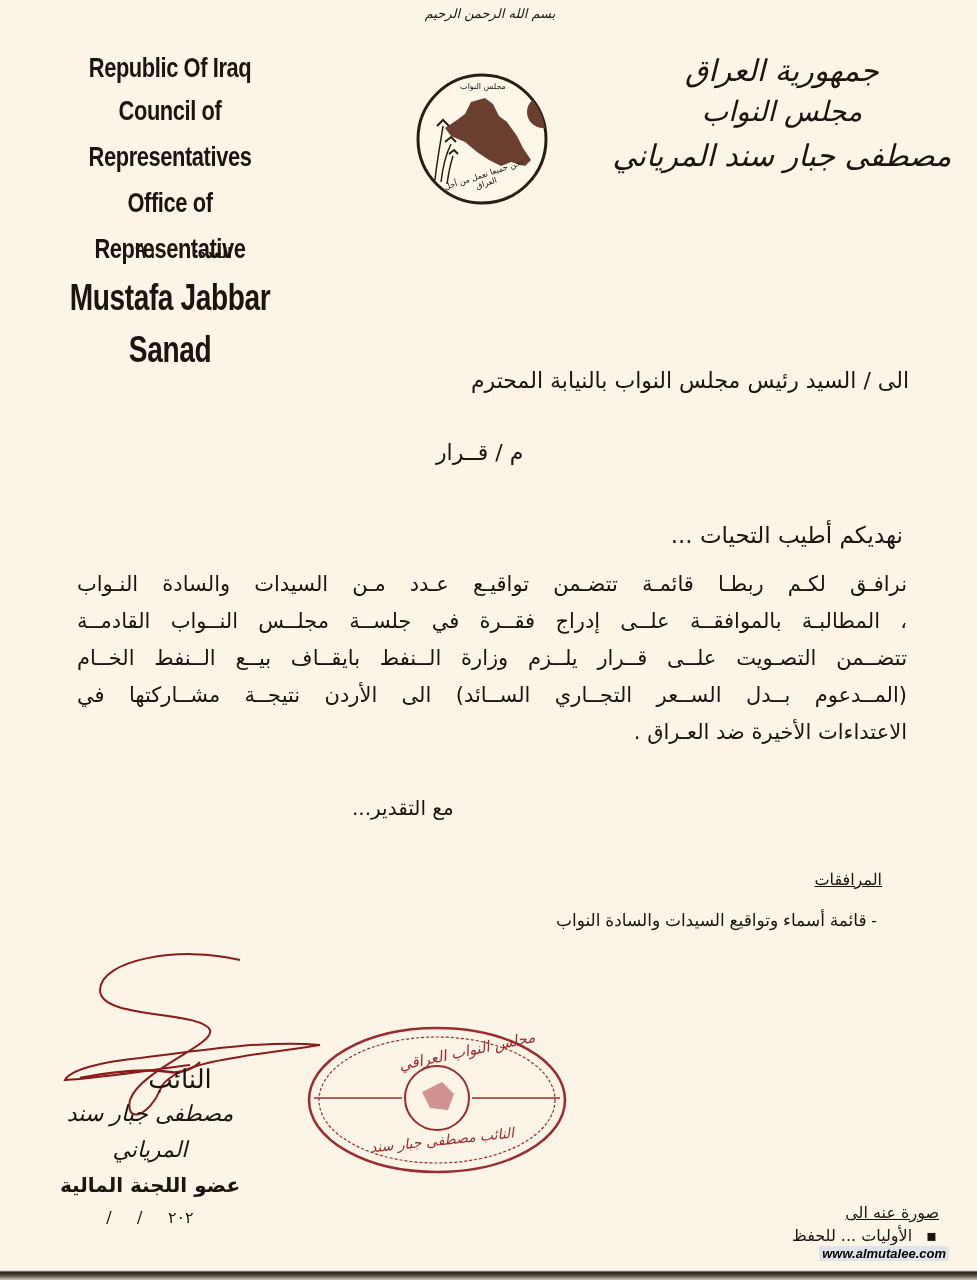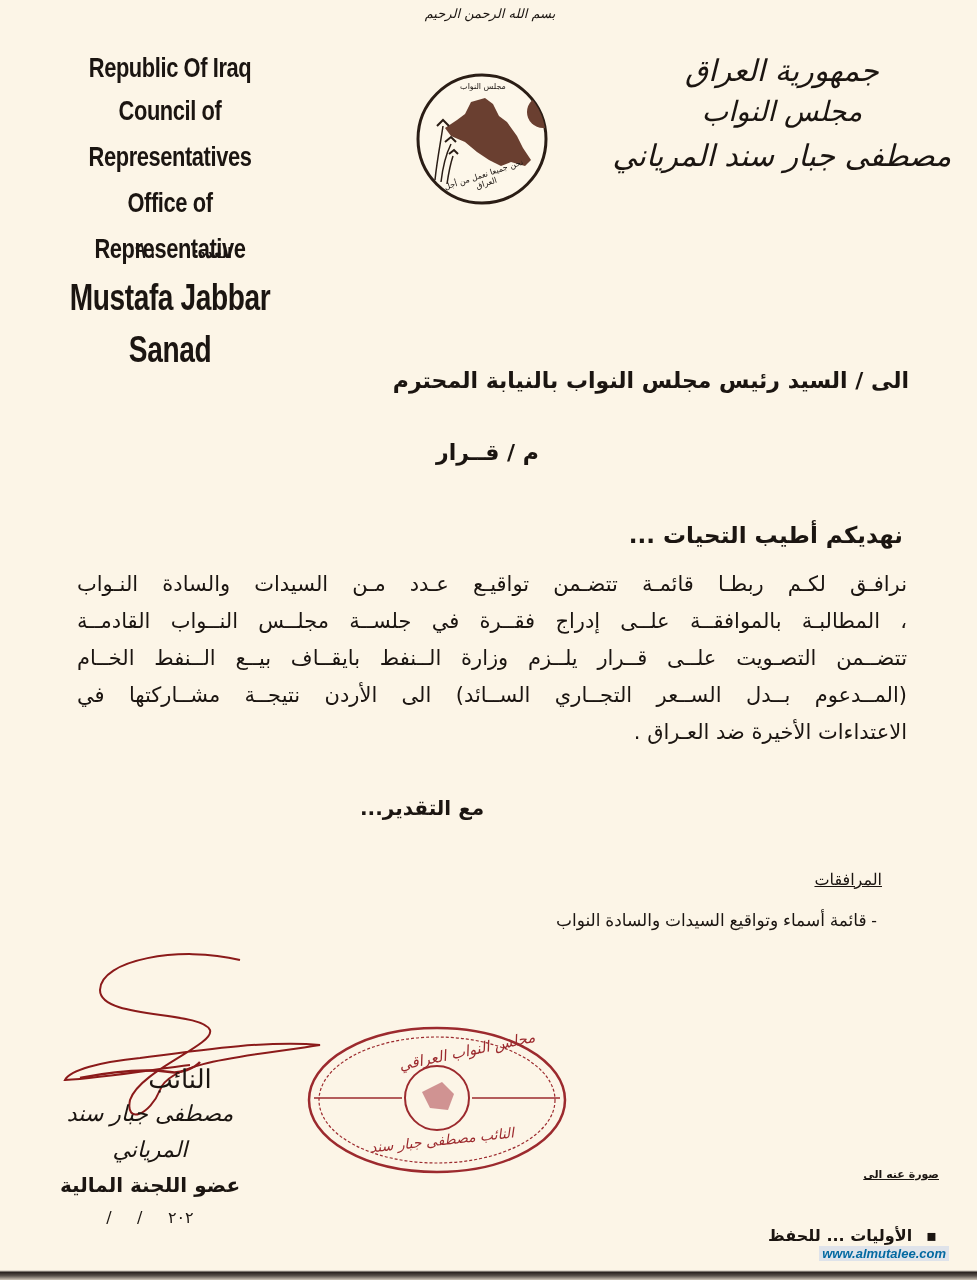--- a/index.html
+++ b/index.html
@@ -14,21 +14,21 @@
     left: 30px; width: 280px; text-align: center;
     font-family: "Liberation Sans", sans-serif; font-weight: bold;
     transform: scaleX(0.78); transform-origin: center;
     letter-spacing: -0.5px;
   }
   .ar-head {
     right: 25px; width: 340px; text-align: center; direction: rtl;
     font-family: "DejaVu Serif", serif; font-style: italic;
   }
   .rtl { direction: rtl; text-align: right; }
-  .bold { font-weight: bold; }
+  .bold { font-weight: normal; }
   .body-line {
     right: 70px; width: 830px; direction: rtl; text-align: justify;
     text-align-last: justify; font-weight: normal; font-size: 21px;
     font-family: "DejaVu Sans", sans-serif; white-space: nowrap;
   }
   .body-line.last { text-align-last: right; width: auto; }
   .bottom-bar {
     left: 0; bottom: 0; width: 977px; height: 14px;
     background: linear-gradient(#fcf5e7 0%, #fcf5e7 30%, #2a2320 45%, #5a524c 70%, #cfc6b8 100%);
   }
@@ -82,21 +82,21 @@
 <div class="abs rtl bold" style="left:436px;top:440px;font-size:22px;white-space:nowrap;">م / قــرار</div>
 
 <div class="abs rtl bold" style="right:74px;top:506px;font-size:23px;white-space:nowrap;margin-top:16px;">نهديكم  أطيب التحيات ...</div>
 
 <div class="abs body-line" style="top:572px;">نرافـق لكـم ربطـا قائمـة تتضـمن تواقيـع عـدد مـن السيدات والسادة النـواب</div>
 <div class="abs body-line" style="top:609px;">، المطالبـة بالموافقــة علــى إدراج فقــرة في جلســة مجلــس النــواب القادمــة</div>
 <div class="abs body-line" style="top:646px;">تتضــمن التصـويت علــى قــرار يلــزم وزارة الــنفط بايقــاف بيــع الــنفط الخــام</div>
 <div class="abs body-line" style="top:683px;">(المــدعوم بــدل الســعر التجــاري الســائد) الى الأردن نتيجــة مشــاركتها في</div>
 <div class="abs body-line last" style="top:720px;">الاعتداءات الأخيرة ضد العـراق .</div>
 
-<div class="abs rtl bold" style="left:360px;top:796px;font-size:20px;white-space:nowrap;">مع التقدير...</div>
+<div class="abs rtl bold" style="left:352px;top:796px;font-size:20px;white-space:nowrap;">مع التقدير...</div>
 
 <div class="abs rtl" style="right:95px;top:870px;font-size:16px;text-decoration:underline;font-family:'Liberation Sans',sans-serif;">المرافقات</div>
 <div class="abs rtl" style="right:100px;top:910px;font-size:17px;font-family:'Liberation Sans',sans-serif;white-space:nowrap;">- قائمة أسماء وتواقيع السيدات والسادة النواب</div>
 
 <svg class="abs" width="320" height="180" style="left:30px;top:950px;" viewBox="0 0 320 180">
   <path d="M210 10 C150 -5 70 10 70 40 C70 70 170 60 180 80 C185 95 110 120 100 150 C95 175 120 165 130 140 C140 110 230 105 290 95 C240 90 170 100 110 108 C70 112 40 120 35 130 C70 128 120 120 160 115" stroke="#8b1a1a" stroke-width="2" fill="none"></path>
   <path d="M50 128 C80 122 110 118 140 122 C150 124 165 118 170 112" stroke="#8b1a1a" stroke-width="2.5" fill="none"></path>
 </svg>
 
 <div class="abs" style="left:30px;top:1062px;width:240px;text-align:center;direction:rtl;">
@@ -112,20 +112,20 @@
     <ellipse cx="135" cy="80" rx="118" ry="63" fill="none" stroke="#9c2a2e" stroke-width="1.2" stroke-dasharray="3 2"></ellipse>
     <line x1="12" y1="78" x2="100" y2="78" stroke="#9c2a2e" stroke-width="1.5"></line>
     <line x1="170" y1="78" x2="258" y2="78" stroke="#9c2a2e" stroke-width="1.5"></line>
     <circle cx="135" cy="78" r="32" fill="none" stroke="#9c2a2e" stroke-width="2"></circle>
     <path d="M120 72 L140 62 L152 74 L146 90 L128 88 Z" fill="#b2515a" opacity="0.6"></path>
   </svg>
   <div class="abs" style="left:80px;top:22px;width:170px;text-align:center;direction:rtl;color:#9c2a2e;font-family:'DejaVu Serif',serif;font-style:italic;font-size:15px;transform:rotate(-12deg);">مجلس النواب العراقي</div>
   <div class="abs" style="left:40px;top:112px;width:200px;text-align:center;direction:rtl;color:#9c2a2e;font-family:'DejaVu Serif',serif;font-style:italic;font-size:14px;transform:rotate(-6deg);">النائب مصطفى جبار سند</div>
 </div>
 
-<div class="abs rtl bold" style="right:38px;top:1168px;font-size:11px;text-decoration:underline;margin-left:27px;">صورة عنه الى</div>
+<div class="abs rtl bold" style="right:38px;top:1203px;font-size:16px;text-decoration:underline;margin-left:27px;">صورة عنه الى</div>
 <div class="abs rtl bold" style="right:40px;top:1226px;font-size:16px;white-space:nowrap;">
   <span style="margin-left:14px;">▪</span><span>الأوليات ... للحفظ</span>
 </div>
 
-<div class="abs" style="right:28px;top:1246px;font-family:'Liberation Sans',sans-serif;font-style:italic;font-weight:bold;font-size:13px;color:#0369a1;background:#dfe3ea;padding:0 3px;">www.almutalee.com</div>
+<div class="abs" style="right:28px;top:1246px;font-family:'Liberation Sans',sans-serif;font-style:italic;font-weight:bold;font-size:13px;color:#000000;background:#dfe3ea;padding:0 3px;">www.almutalee.com</div>
 
 <div class="abs bottom-bar"></div>
 
 </body></html>

